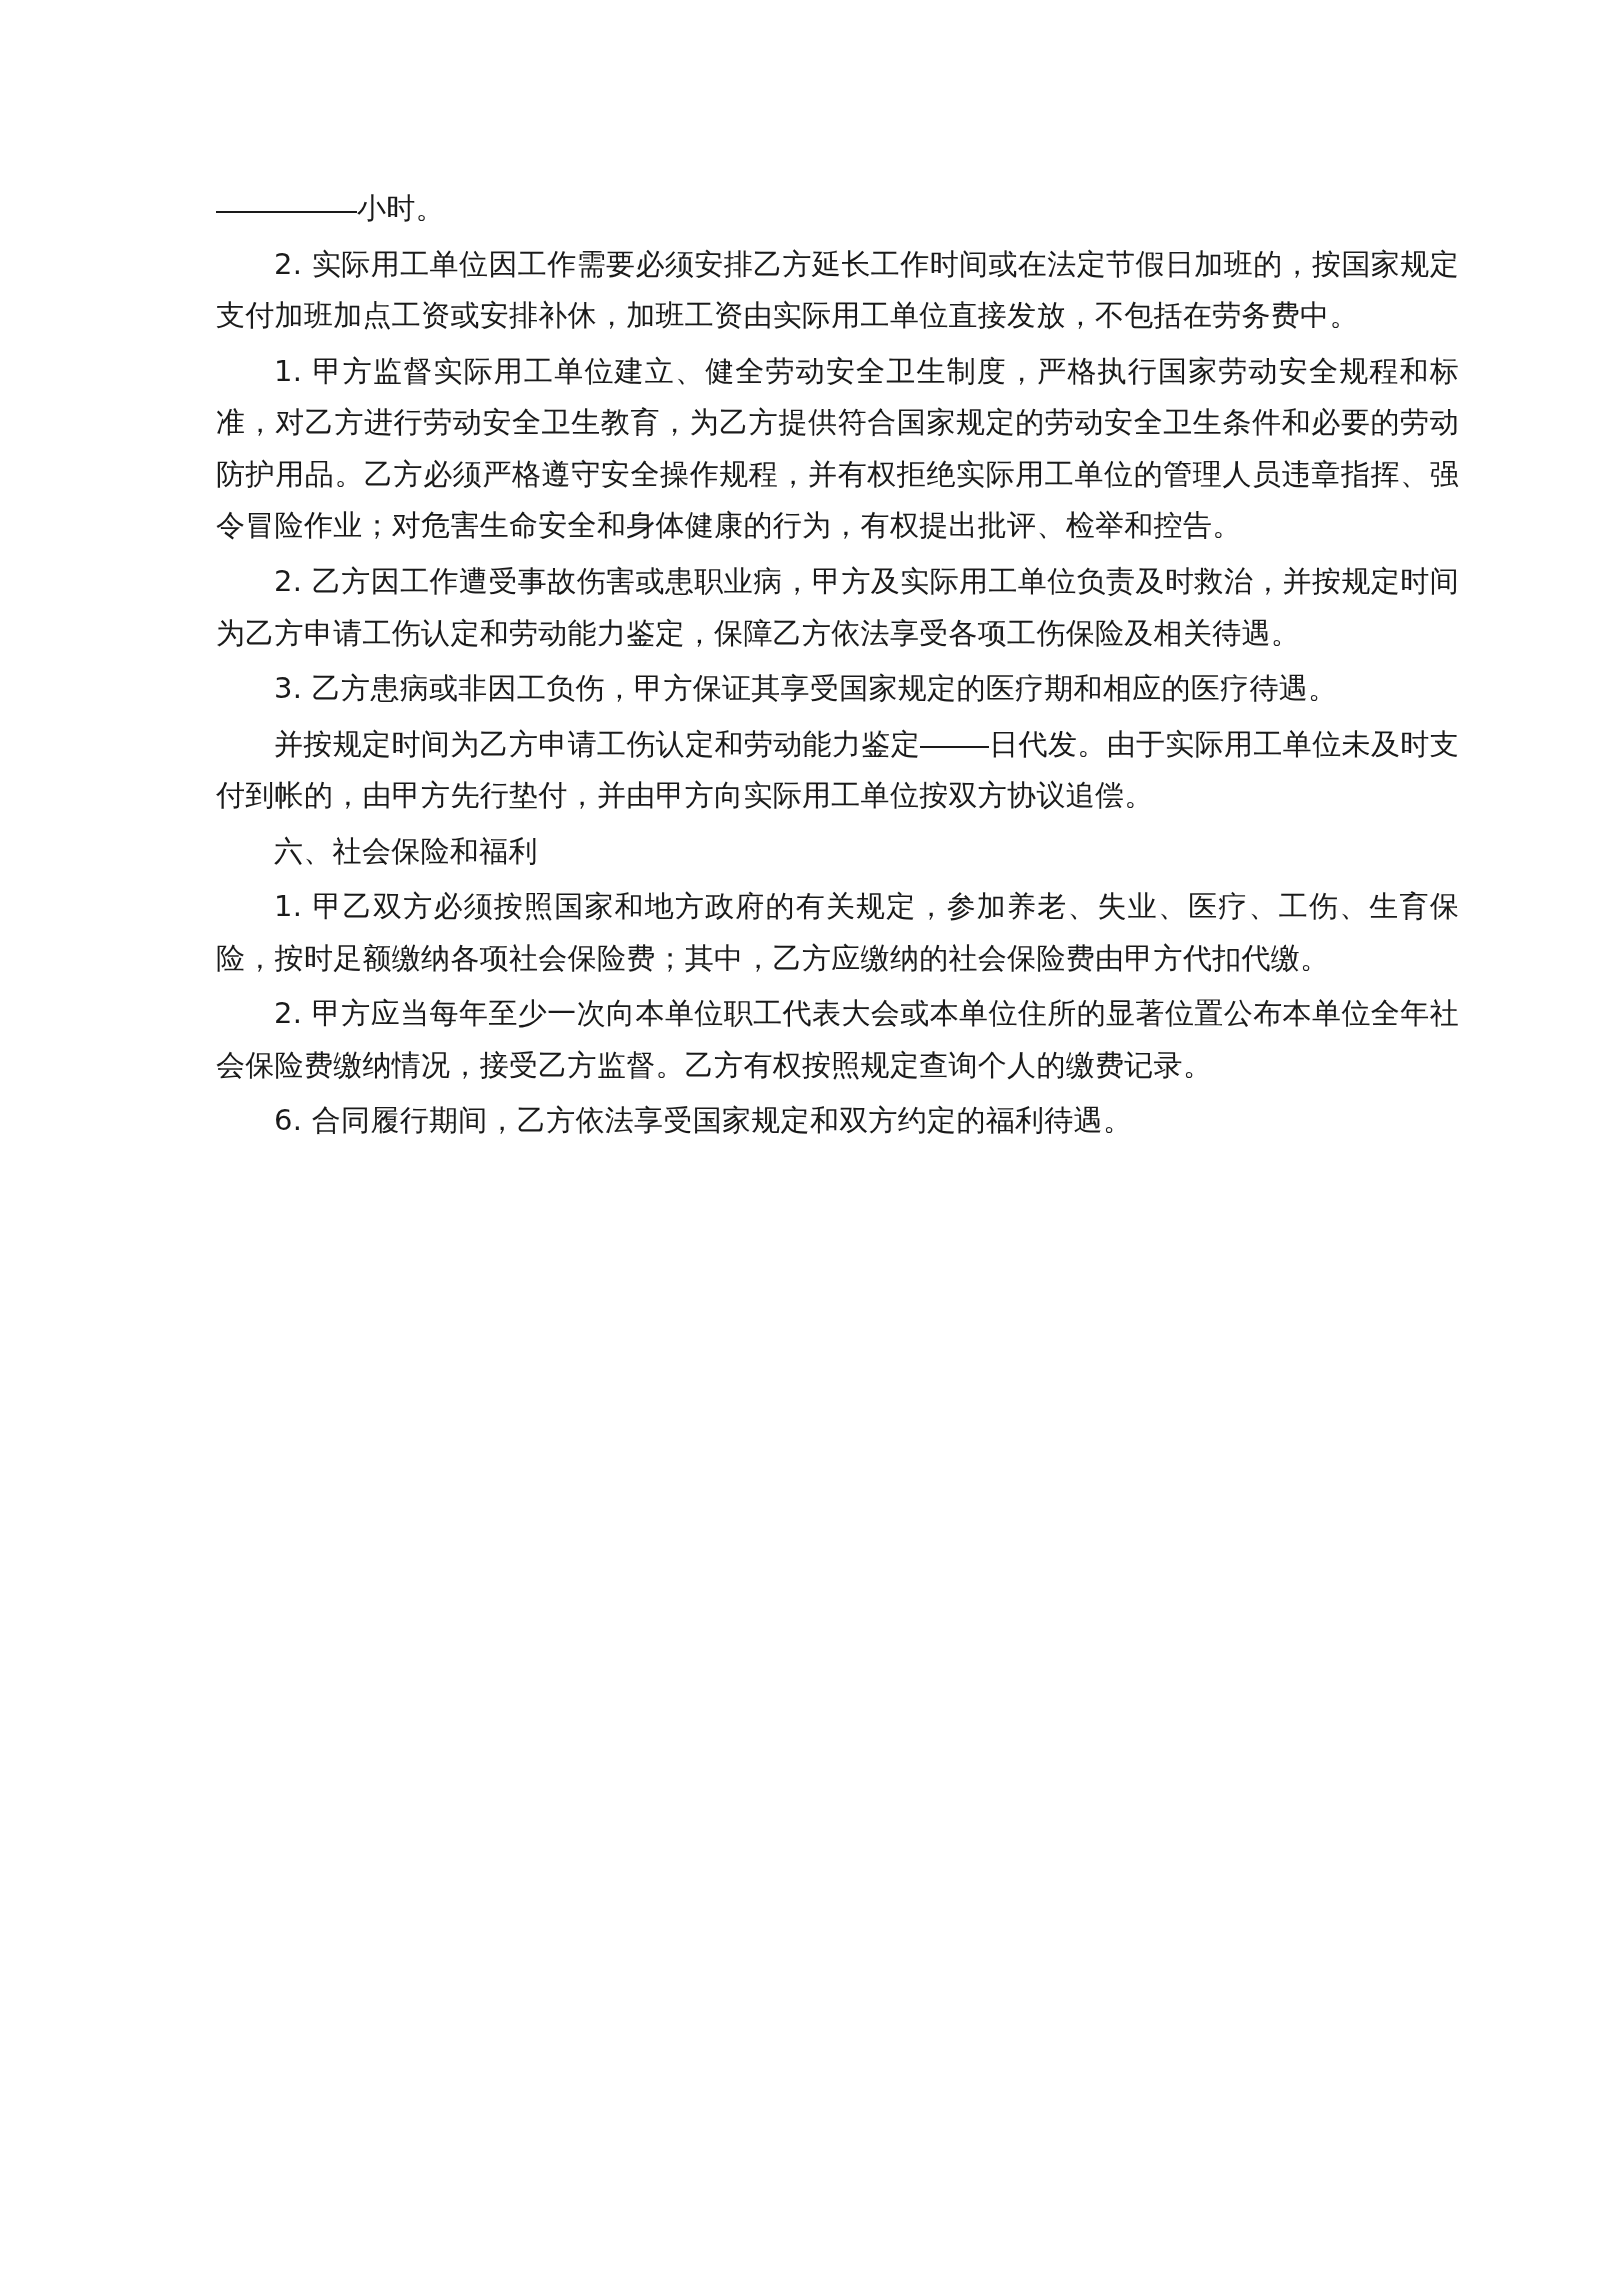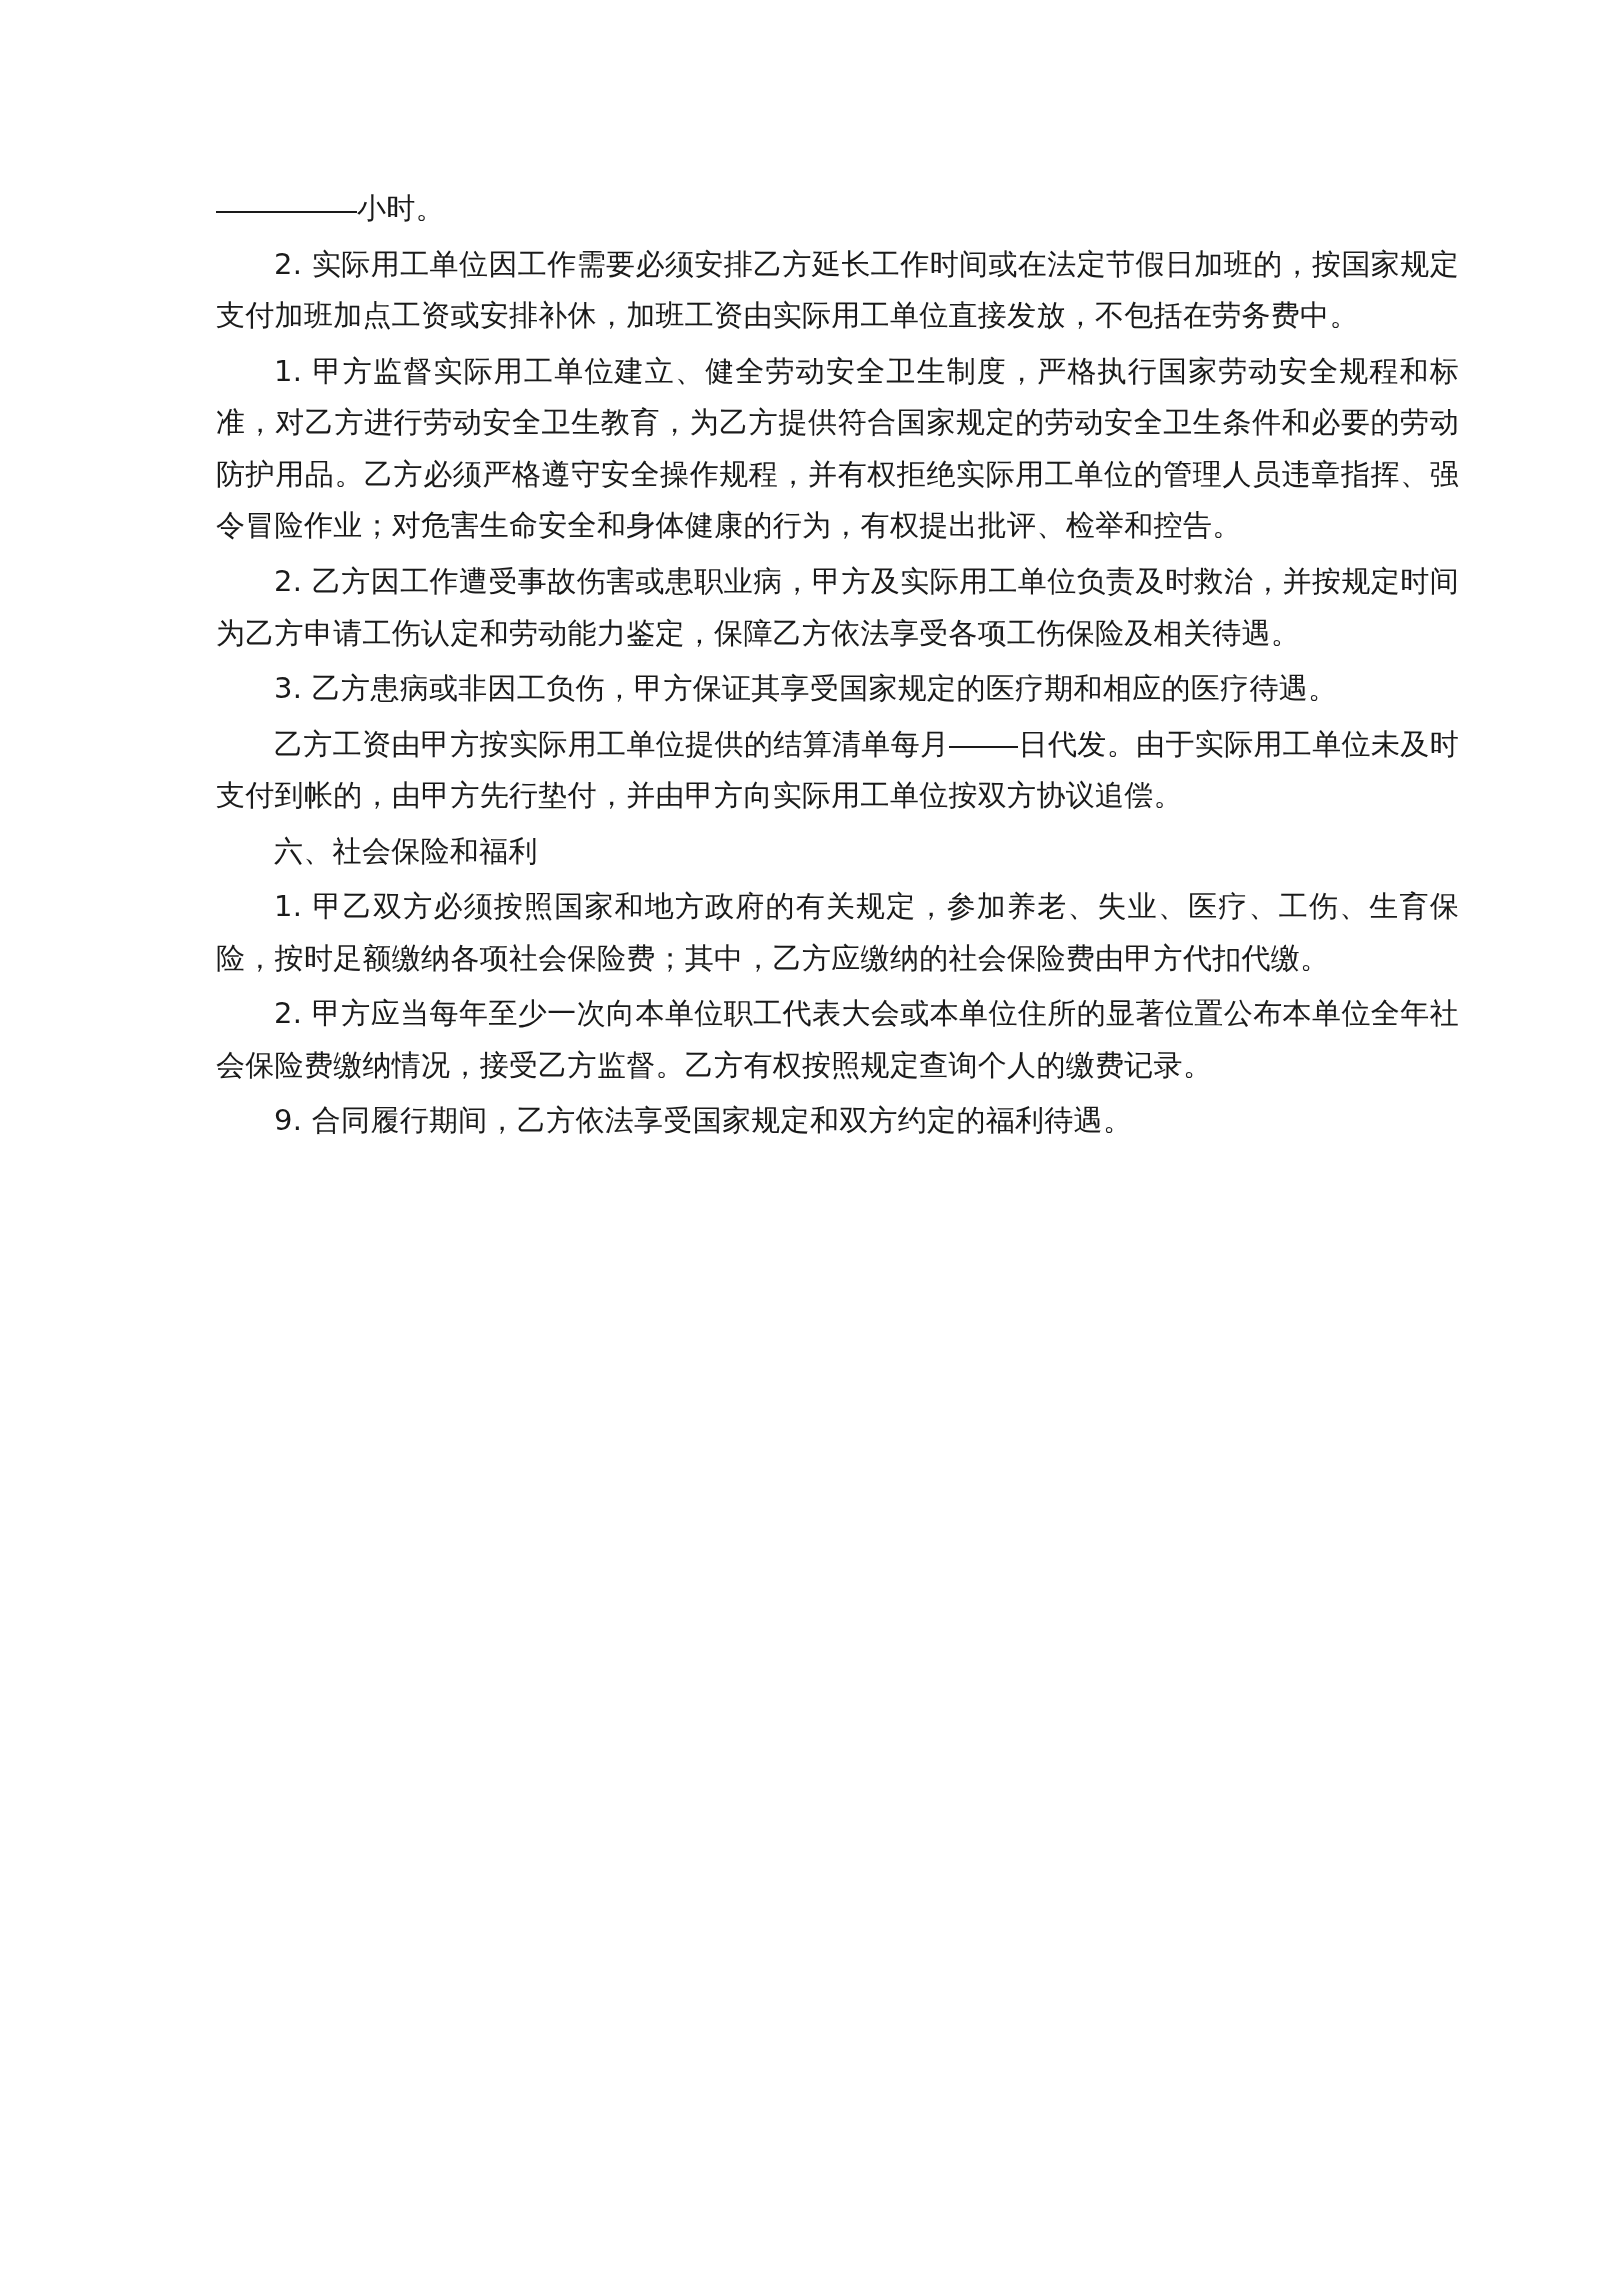--- a/index.html
+++ b/index.html
@@ -75,36 +75,36 @@
     <p class="para indent">
       <span>2. 乙方因工作遭受事故伤害或患职业病，甲方及实际用工单位负责及时救治，并按规定时间为乙方申请工伤认定和劳动能力鉴定，保障乙方依法享受各项工伤保险及相关待遇。</span>
     </p>
 
     <p class="para indent">
       <span>3. 乙方患病或非因工负伤，甲方保证其享受国家规定的医疗期和相应的医疗待遇。</span>
     </p>
 
 
     <p class="para indent">
-      <span>乙方工资由甲方按实际用工单位提供的结算清单每月</span><span class="blank-short"></span><span>日代发。由于实际用工单位未及时支付到帐的，由甲方先行垫付，并由甲方向实际用工单位按双方协议追偿。</span>
+      <span>并按规定时间为乙方申请工伤认定和劳动能力鉴定</span><span class="blank-short"></span><span>日代发。由于实际用工单位未及时支付到帐的，由甲方先行垫付，并由甲方向实际用工单位按双方协议追偿。</span>
     </p>
 
     <p class="heading">
       <span>六、社会保险和福利</span>
     </p>
 
     <p class="para indent">
       <span>1. 甲乙双方必须按照国家和地方政府的有关规定，参加养老、失业、医疗、工伤、生育保险，按时足额缴纳各项社会保险费；其中，乙方应缴纳的社会保险费由甲方代扣代缴。</span>
     </p>
 
     <p class="para indent">
       <span>2. 甲方应当每年至少一次向本单位职工代表大会或本单位住所的显著位置公布本单位全年社会保险费缴纳情况，接受乙方监督。乙方有权按照规定查询个人的缴费记录。</span>
     </p>
 
     <p class="para indent">
-      <span>9. 合同履行期间，乙方依法享受国家规定和双方约定的福利待遇。</span>
+      <span>6. 合同履行期间，乙方依法享受国家规定和双方约定的福利待遇。</span>
     </p>
 
 
 
   </div>
 </div>
 
 
 </body></html>

